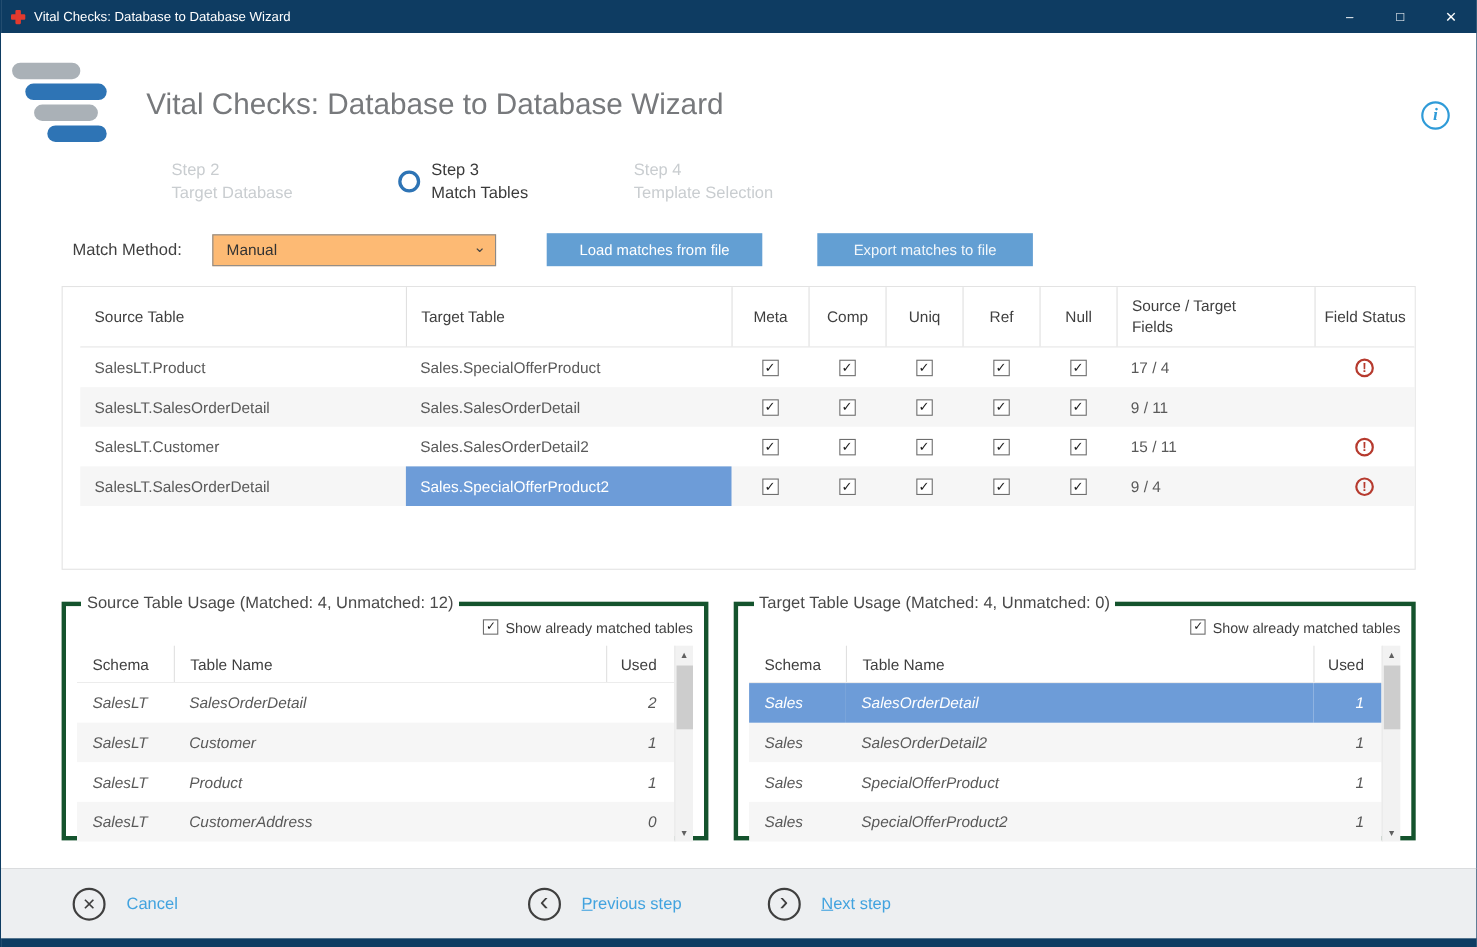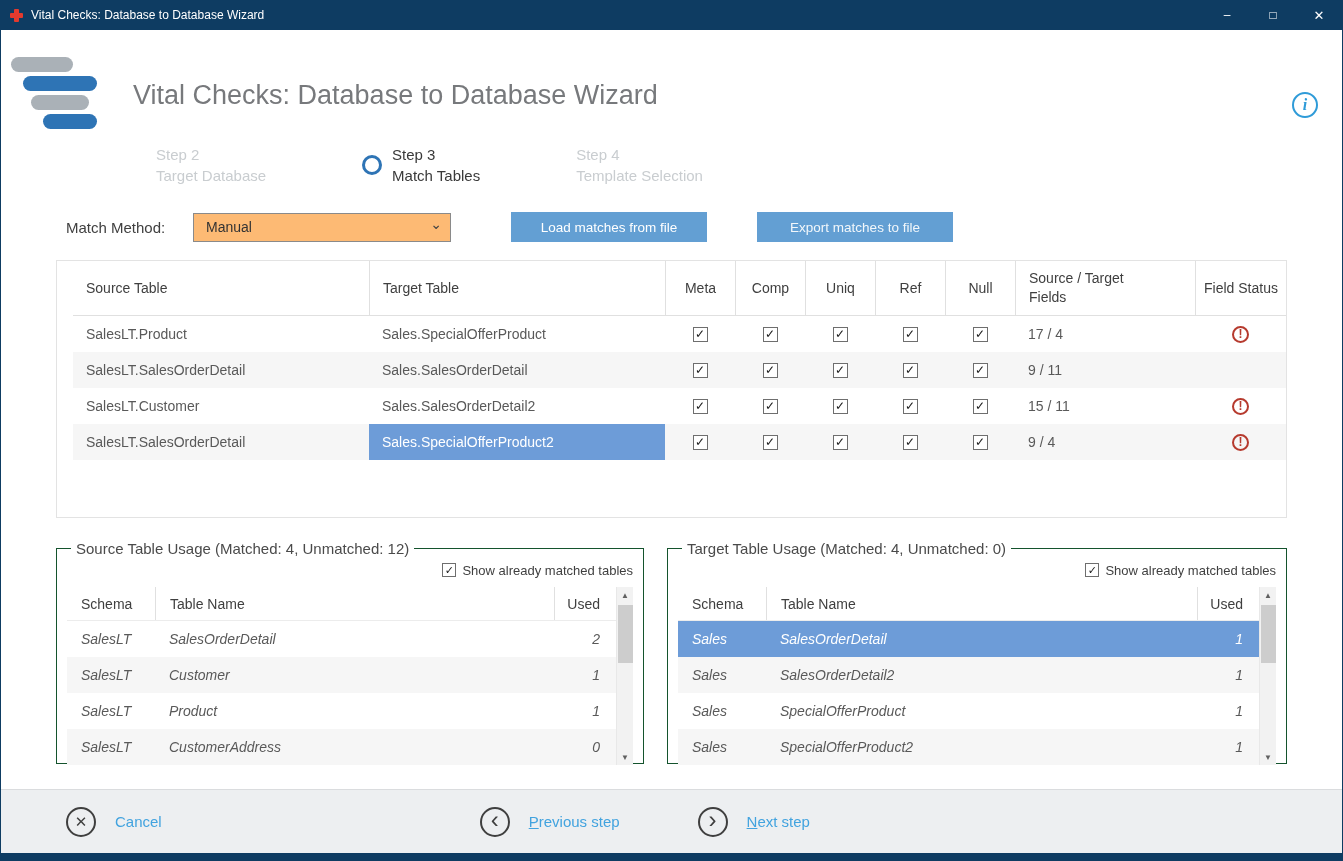--- a/index.html
+++ b/index.html
@@ -44,21 +44,21 @@
   .step-circle { width:20px; height:20px; border-radius:50%; border:3px solid #2e74b5; flex:0 0 auto; }
 
   
   .mm-row { display:flex; align-items:center; margin:24px 0 0 65px; height:30px; }
   .mm-label { font-size:15px; color:#404040; width:127px; }
   .mm-select { width:258px; height:29px; background:#fdba74; border:1px solid #8a8a8a;
                display:flex; align-items:center; font-size:14px; color:#333; padding-left:12px; position:relative; }
   .mm-select .chev { position:absolute; right:8px; top:2px; color:#444; font-size:14px; }
   .blue-btn { height:30px; width:196px; background:#639fd3; color:#fff; border:none; font-size:13.5px;
               font-family:"Liberation Sans", sans-serif; cursor:default; }
-  .blue-btn.load { margin-left:60px; }
+  .blue-btn.load { margin-left:46px; }
   .blue-btn.export { margin-left:50px; color:#f2f7fb; }
 
   
   .match-table { margin:18px 55px 0 55px; border:1px solid #e3e3e3; height:258px; overflow:hidden;padding-left:16px;
                  --mtcols: 296px 296px 70px 70px 70px 70px 70px 180px 1fr; }
   .mt-header { display:grid; grid-template-columns:var(--mtcols); height:55px; background:#fff;
                border-bottom:1px solid #e0e0e0; }
   .mt-head { display:flex; align-items:center; font-size:14px; color:#3f3f3f; padding-left:13px; }
   .mt-head:not(:first-child) { border-left:1px solid #e0e0e0; }
   .mt-head.center { justify-content:center; padding-left:0; }
@@ -69,21 +69,21 @@
   .mt-cell.center { justify-content:center; padding-left:0; }
   .mt-cell.sel { background:#6d9cd8; color:#fff; }
 
   .cb { width:15px; height:15px; border:1px solid #6e6e6e; background:#fff; display:inline-flex;
         align-items:center; justify-content:center; font-size:12px; color:#1c1c1c; line-height:1; }
   .err { width:17px; height:17px; border-radius:50%; border:2px solid #b63a2e; color:#b63a2e;
          display:inline-flex; align-items:center; justify-content:center; font-size:12px; font-weight:bold; }
 
   
   .usage-row { display:flex; gap:23px; margin:22px 55px 0 55px; }
-  .usage-panel { border:1px solid #14532d; padding:2px 10px 10px 10px; height:224px; }
+  .usage-panel { border:4px solid #14532d; padding:2px 10px 10px 10px; height:224px; }
   .usage-panel.left { flex:0 0 588px; }
   .usage-panel.right { flex:1; }
   .usage-panel legend { font-size:15px; color:#4a4a4a; padding:0 5px; margin-left:4px; }
   .show-matched { display:flex; justify-content:flex-end; align-items:center; gap:6px;
                   font-size:13px; color:#3f3f3f; height:22px; }
   .cb.small { width:14px; height:14px; font-size:11px; }
 
   .usage-table { position:relative; margin-top:6px; padding-right:17px;
                  --ucols: 88px 1fr 62px; }
   .u-header { display:grid; grid-template-columns:var(--ucols); height:34px; border-bottom:1px solid #ececec; }

